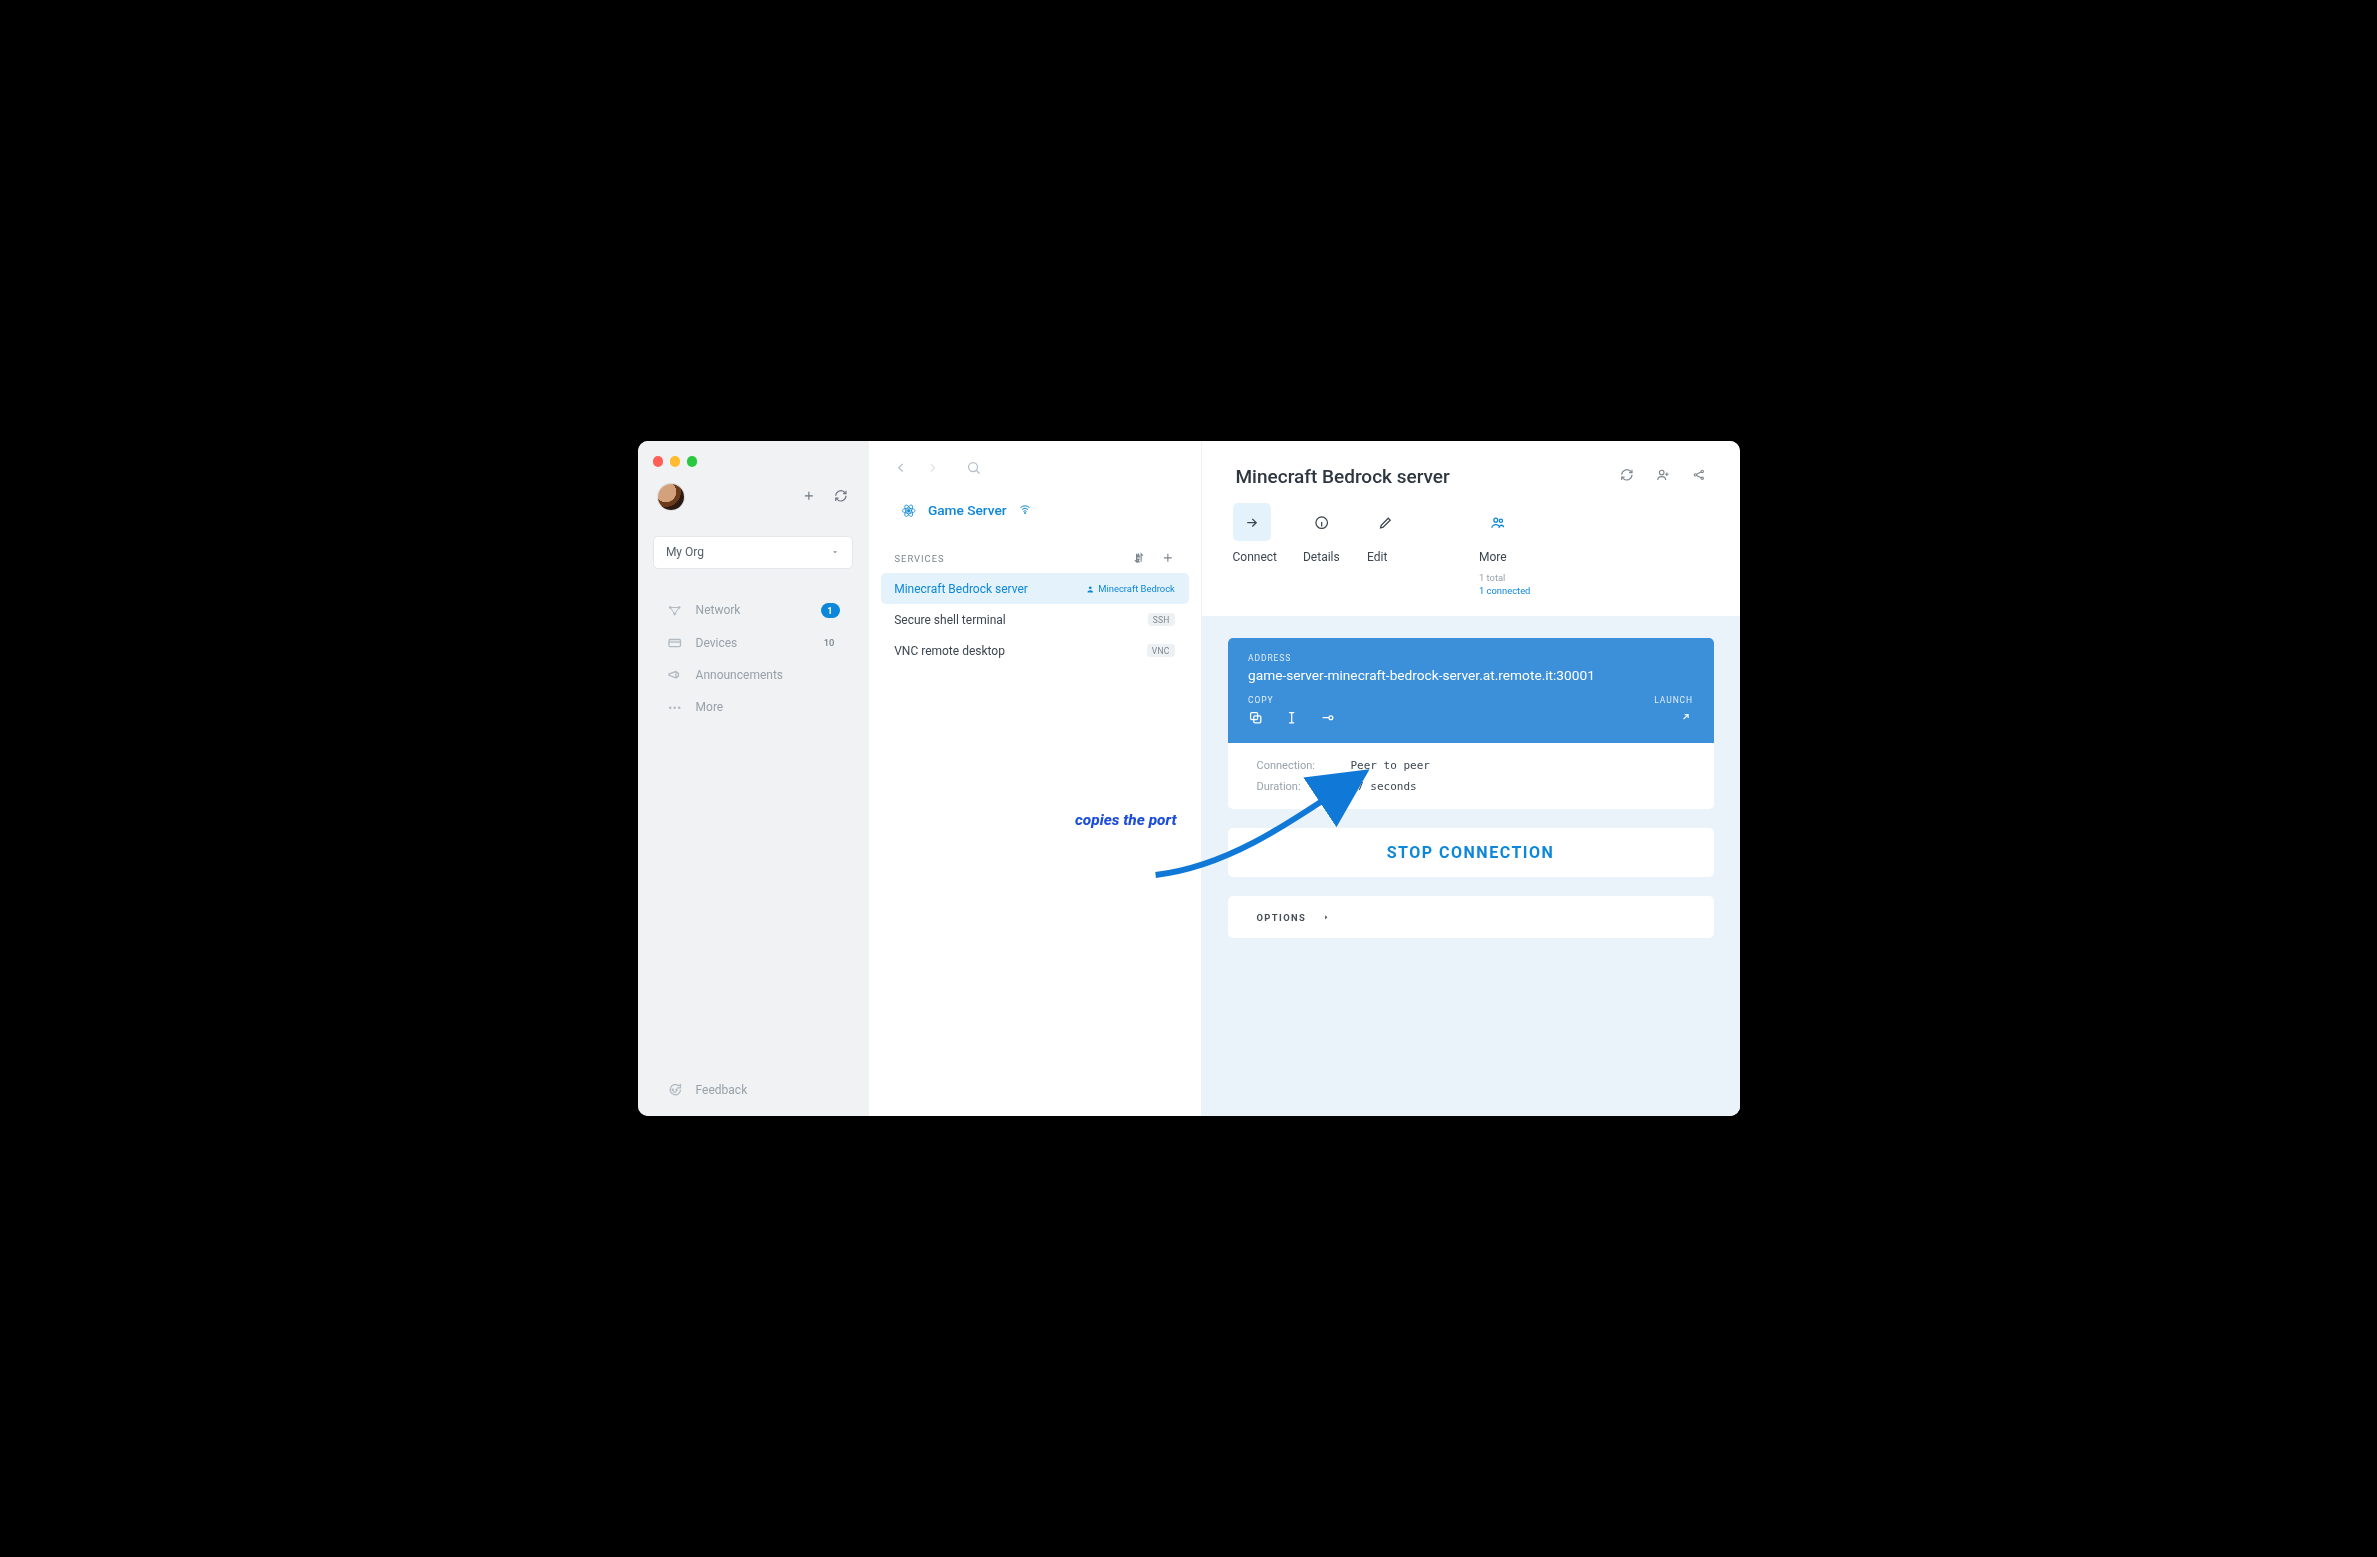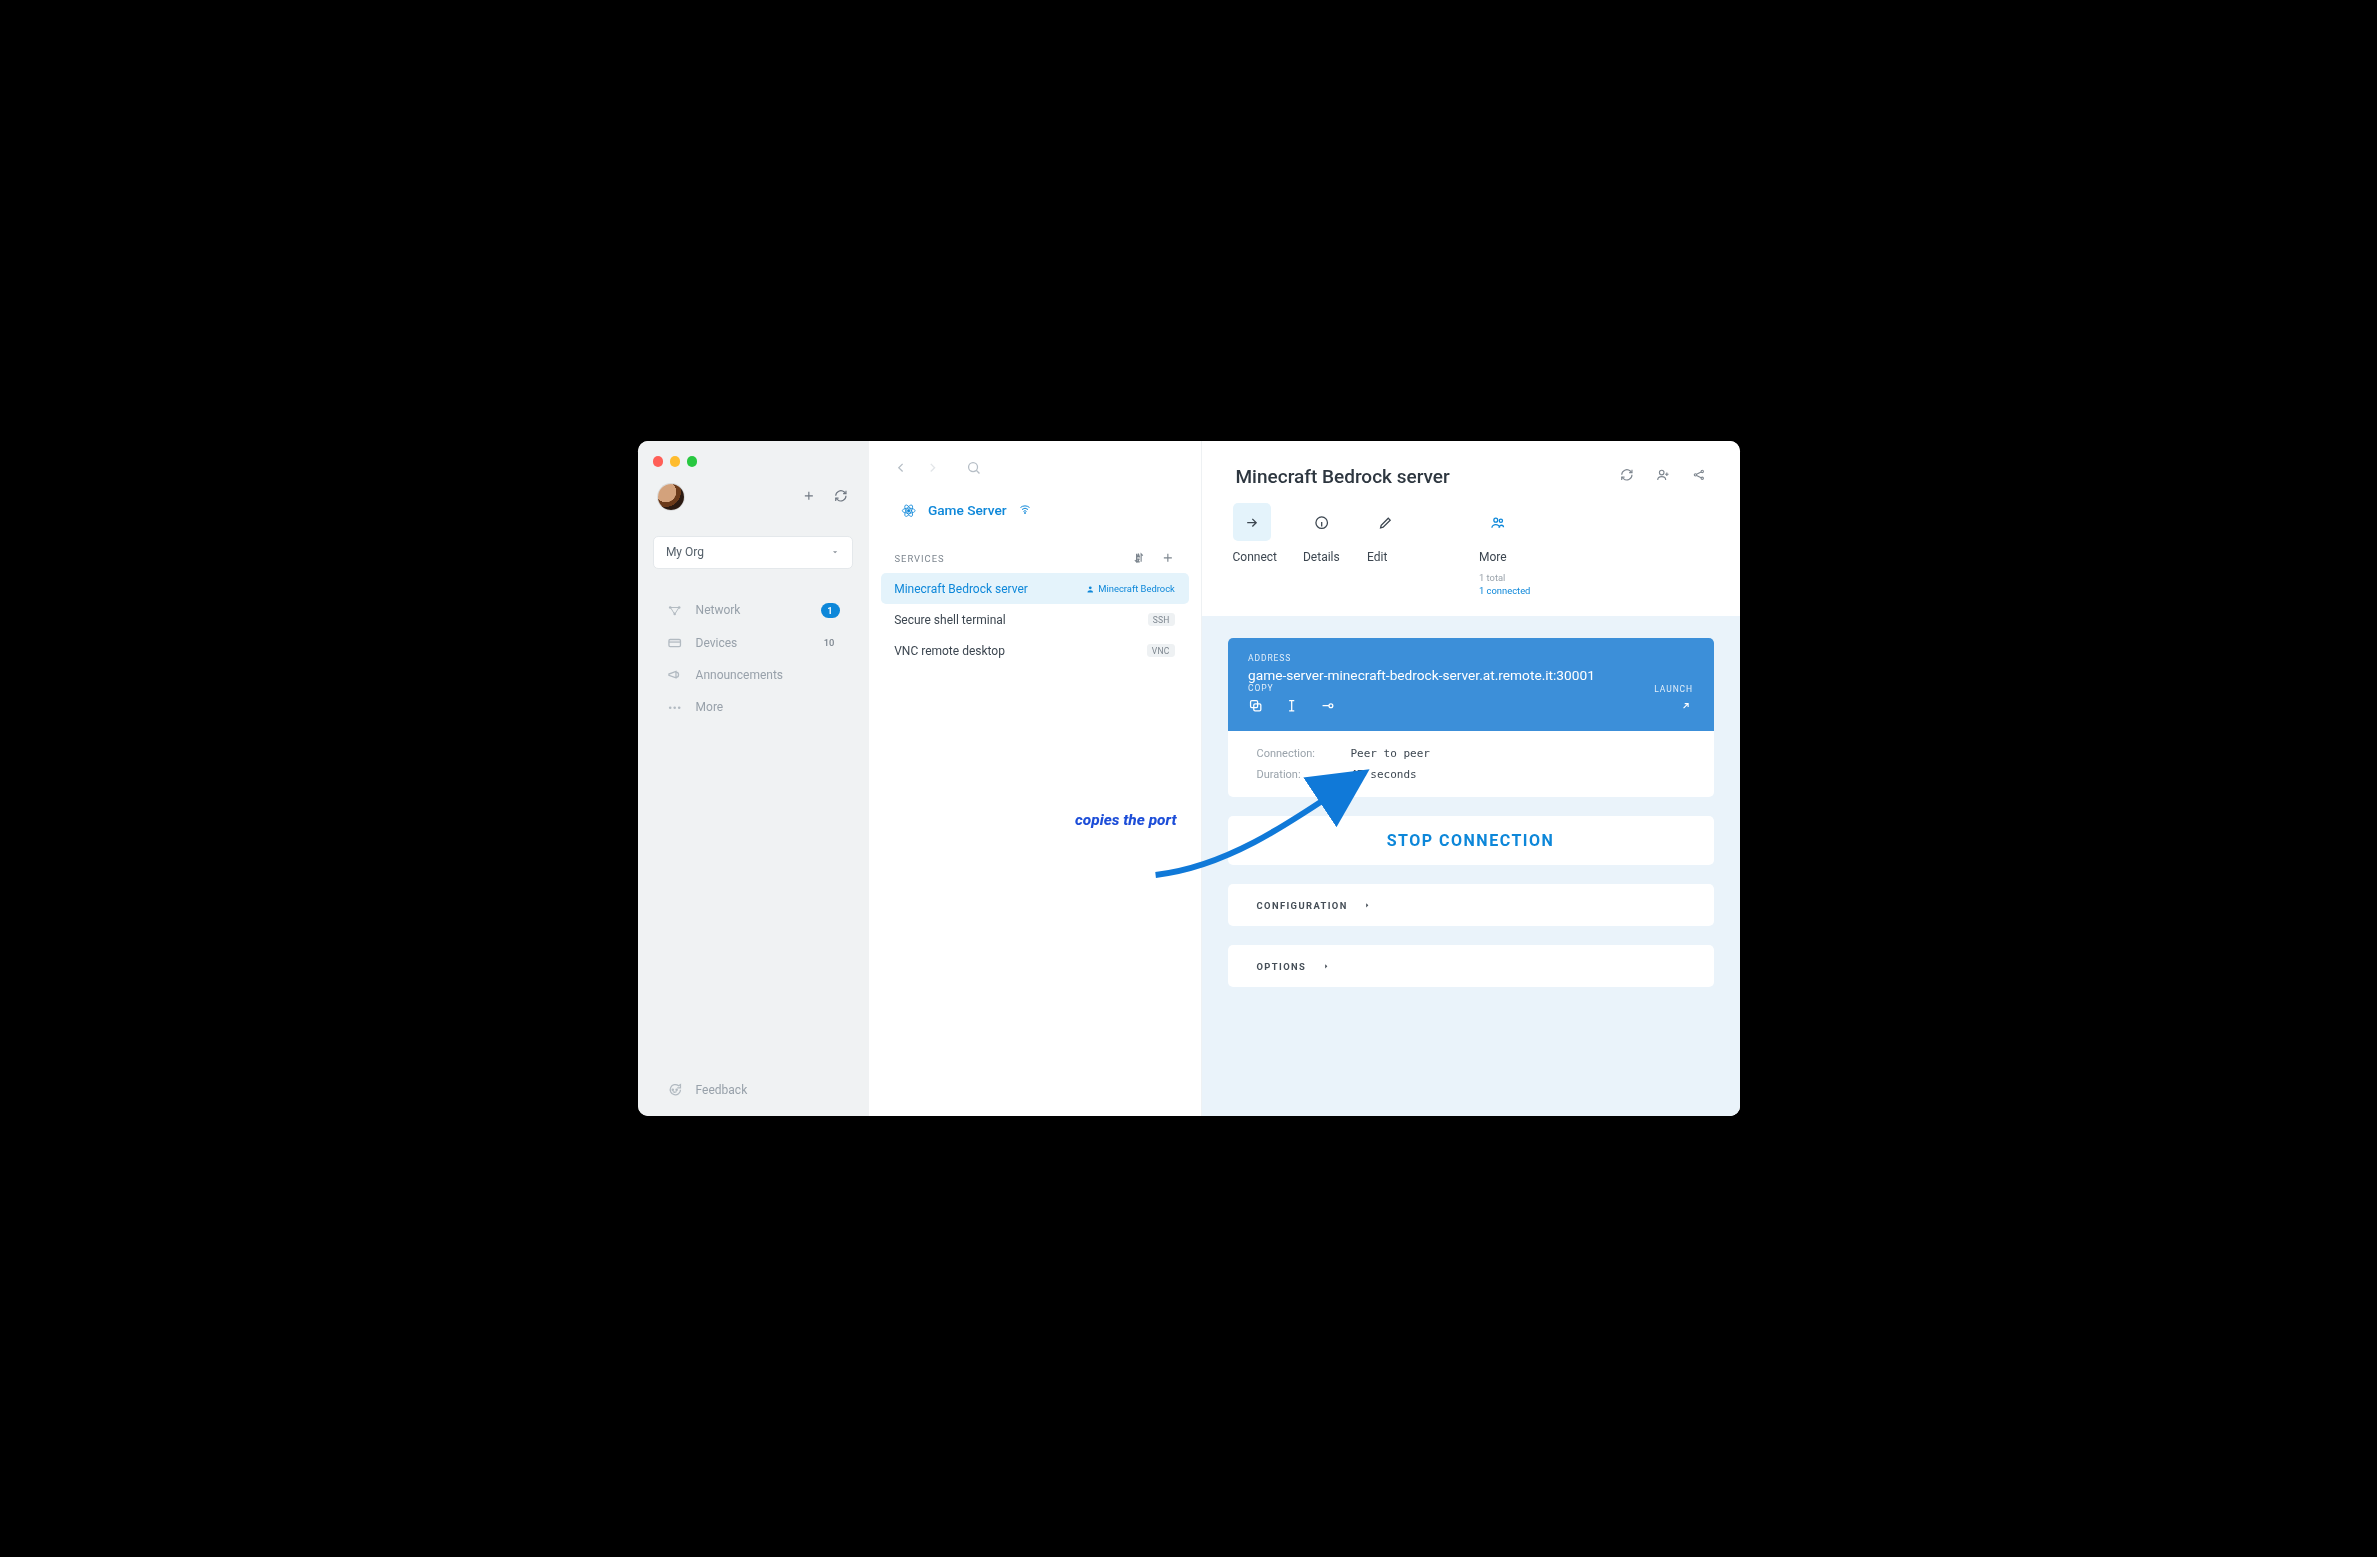--- a/index.html
+++ b/index.html
@@ -71,21 +71,21 @@
 .act.users .sub{font-size:9.4px;line-height:1.3;}
 .act.users .sub .total{color:#9aa3ab;}
 .act.users .sub .conn{color:#0d87d9;}
 
 .det-body{flex:1;background:#eaf3fa;padding:22px 26px;display:flex;flex-direction:column;gap:19px;min-height:0;overflow:auto;}
 .card{background:#fff;border-radius:5.1px;}
 .conn-card{overflow:hidden;}
 .blue-band{background:#3c8fd9;color:#fff;padding:15.4px 20.5px;}
 .blue-band .label{font-size:8.5px;letter-spacing:0.9px;opacity:.85;margin-bottom:3.4px;}
 .blue-band .addr{font-size:13.7px;font-weight:400;}
-.band-row{display:flex;align-items:flex-end;justify-content:space-between;}
+.band-row{display:flex;align-items:flex-start;justify-content:space-between;margin-top:12px;}
 .band-row .lbl{font-size:8.5px;letter-spacing:0.9px;opacity:.85;margin-bottom:5.1px;}
 .band-row .ic-row{display:flex;gap:20.5px;}
 .band-row .ic-row svg{width:15.4px;height:15.4px;color:#fff;}
 .band-row .launch{text-align:right;}
 .band-row .launch svg{width:13.7px;height:13.7px;color:#fff;}
 .conn-info{padding:15.4px 29px;display:grid;grid-template-columns:94px auto;row-gap:8.5px;font-size:11px;}
 .conn-info .k{color:#9aa3ab;}
 .conn-info .v{font-family:ui-monospace,Menlo,Consolas,monospace;color:#3c4650;}
 .stop-card{display:flex;align-items:center;justify-content:center;padding:15.4px;color:#0d87d9;font-size:16px;letter-spacing:1.5px;font-weight:700;}
 .expander{padding:15.4px 29px;display:flex;align-items:center;gap:15.4px;color:#454e57;font-size:9.4px;letter-spacing:1.4px;font-weight:700;}
@@ -355,26 +355,20 @@
             <span class="v">Peer to peer</span>
             <span class="k">Duration:</span>
             <span class="v">47 seconds</span>
           </div>
         </div>
 
         <div class="card stop-card">
           <span>STOP CONNECTION</span>
         </div>
 
-        <div class="card expander">
-          <span>CONFIGURATION</span>
-          <svg viewBox="0 0 24 24" fill="currentColor">
-              <path d="M9 6l6 6-6 6z"></path>
-            </svg>
-        </div>
 
         <div class="card expander">
           <span>OPTIONS</span>
           <svg viewBox="0 0 24 24" fill="currentColor">
               <path d="M9 6l6 6-6 6z"></path>
             </svg>
         </div>
       </div>
     </div>
   </div>

